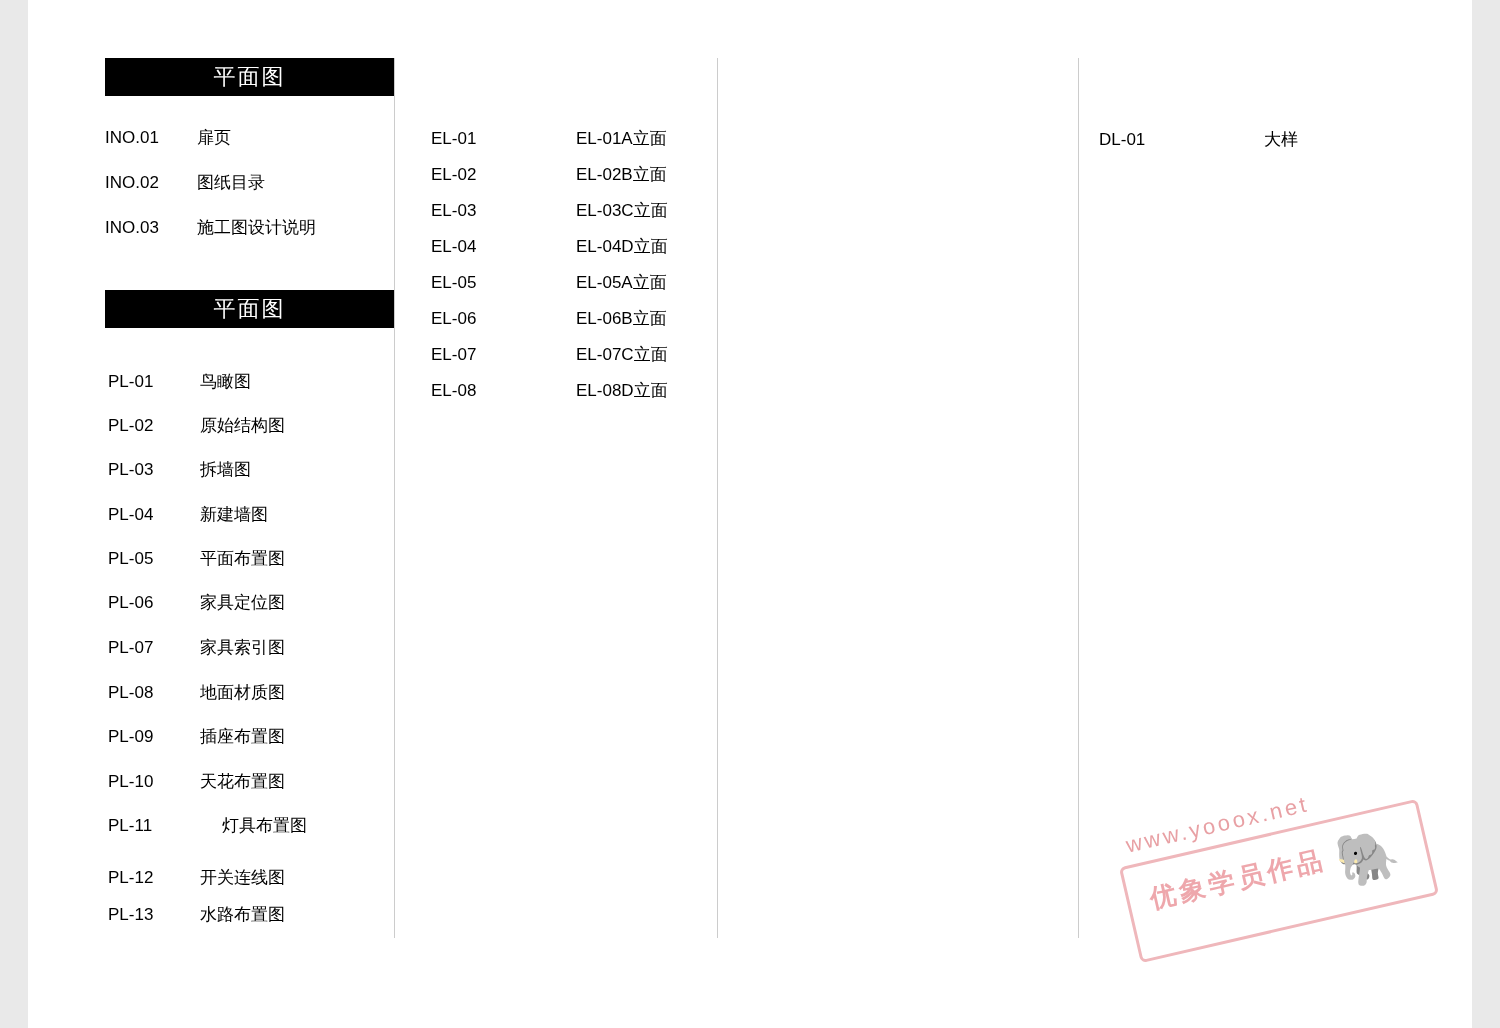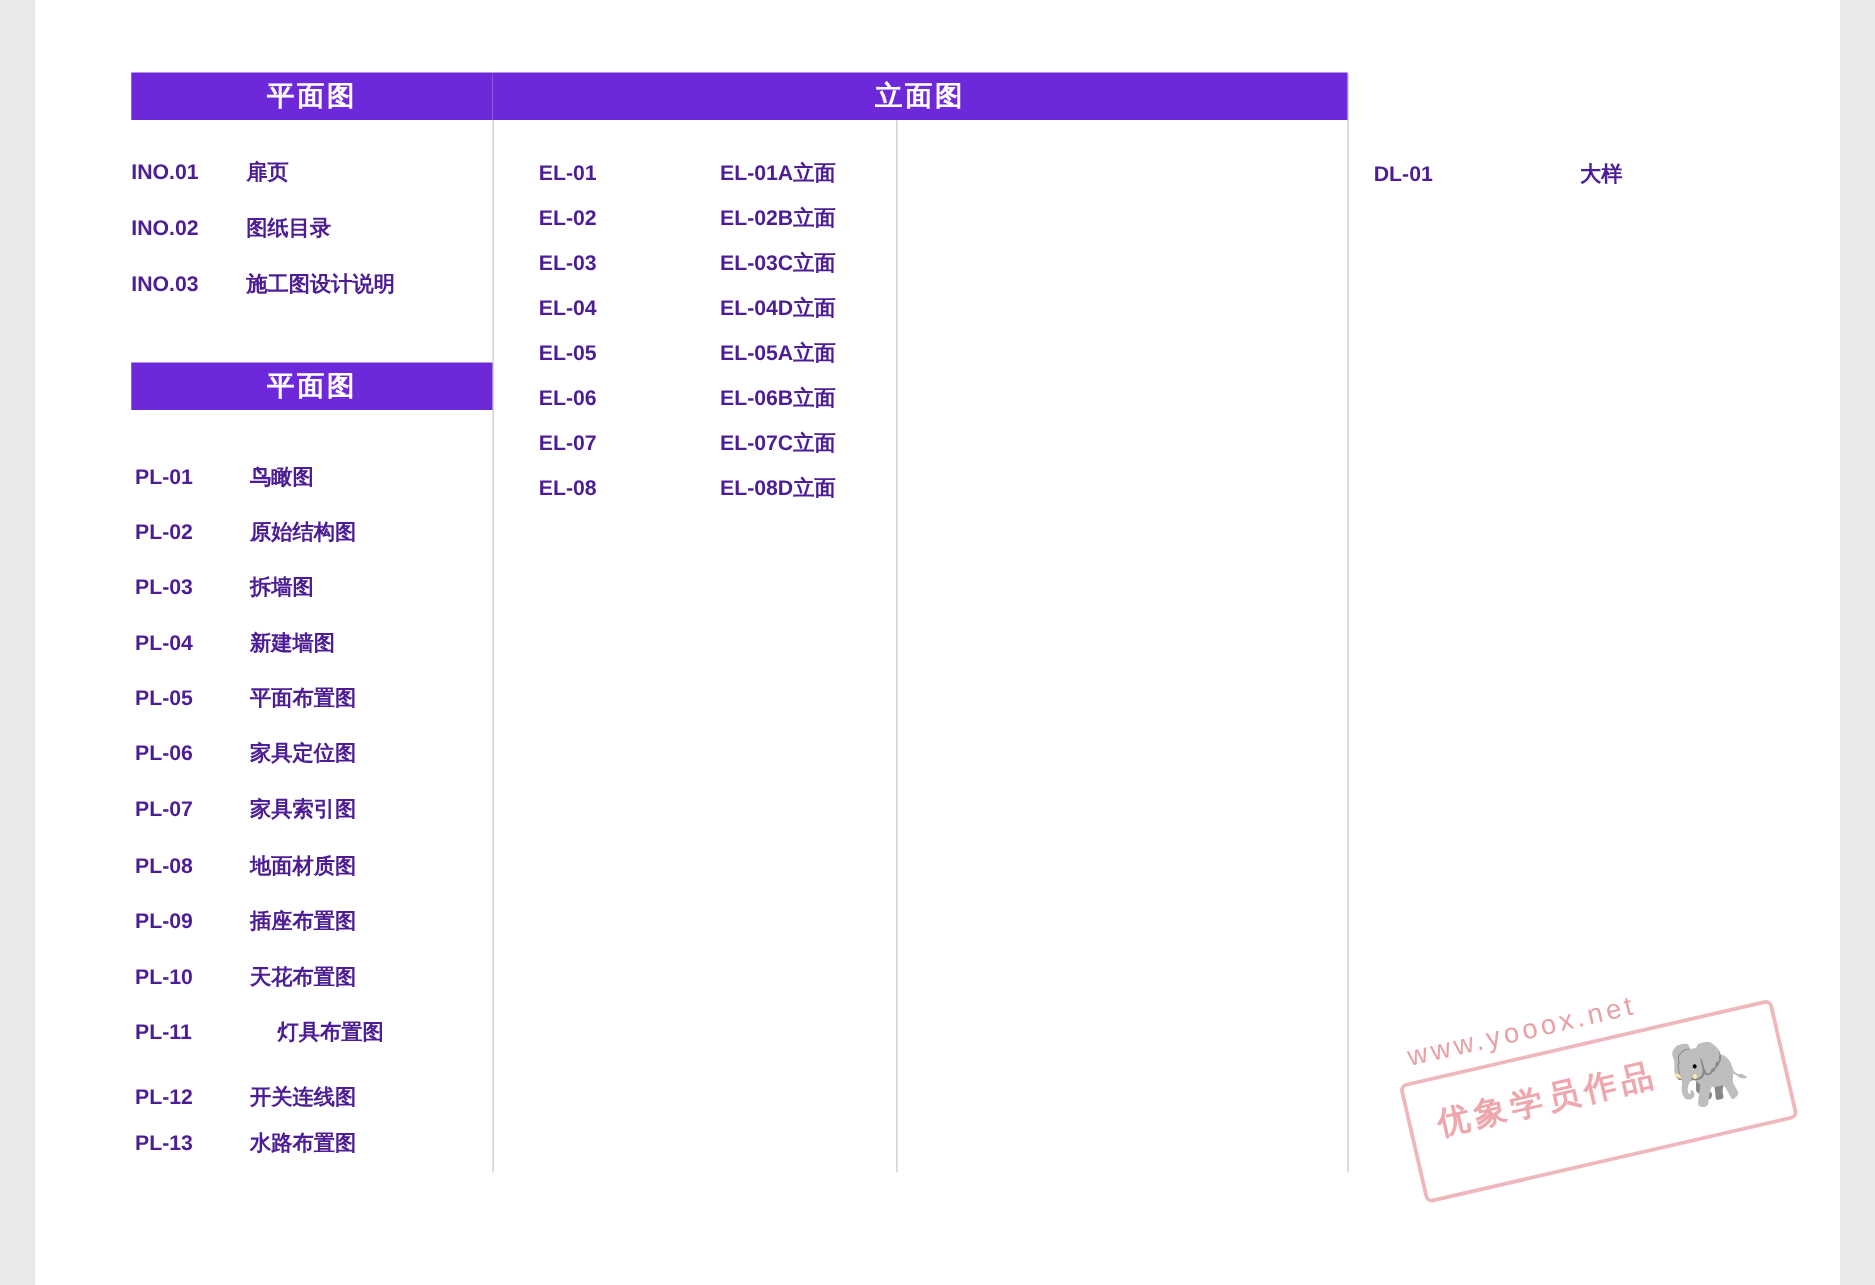--- a/index.html
+++ b/index.html
@@ -8,26 +8,26 @@
     background:#e9e9e9;
     font-family:"Liberation Sans","DejaVu Sans",sans-serif;
     overflow:hidden;
   }
   .sheet{
     position:absolute;left:28px;top:0;width:1444px;height:1028px;
     background:#ffffff;
   }
   
   .barhead{
-    position:absolute;background:#6d28d9;color:#ffffff;
+    position:absolute;background:#000000;color:#ffffff;
     display:flex;align-items:center;justify-content:center;
-    font-size:22px;letter-spacing:2px;font-weight:bold;
+    font-size:22px;letter-spacing:2px;
   }
   
-  .row{position:absolute;display:flex;align-items:center;font-size:17px;color:#4c1d95;font-weight:bold;}
+  .row{position:absolute;display:flex;align-items:center;font-size:17px;color:#000000;}
   .row .code{width:92px;}
   .row .label{}
   
   .vline{position:absolute;width:1px;background:#cccccc;}
   
   .tb{position:absolute;left:1318px;top:0;width:126px;height:1028px;}
   .small{position:absolute;font-size:7px;color:#222;line-height:11px;}
   
   .wm{position:absolute;left:1090px;top:770px;width:330px;height:180px;pointer-events:none;}
   .wm .url{
@@ -50,21 +50,20 @@
 </head>
 <body>
 
 <div class="sheet">
 
   <div class="vline" style="left:366px;top:58px;height:880px;"></div>
   <div class="vline" style="left:689px;top:58px;height:880px;"></div>
   <div class="vline" style="left:1050px;top:58px;height:880px;"></div>
 
   <div class="barhead" style="left:77px;top:58px;width:289px;height:38px;">平面图</div>
-  <div class="barhead" style="left:366px;top:58px;width:684px;height:38px;">立面图</div>
   <div class="barhead" style="left:77px;top:290px;width:289px;height:38px;">平面图</div>
 
   <div class="row" style="left:77px;top:126px;">
     <span class="code">INO.01</span>
     <span class="label">扉页</span>
   </div>
   <div class="row" style="left:77px;top:171px;">
     <span class="code">INO.02</span>
     <span class="label">图纸目录</span>
   </div>

